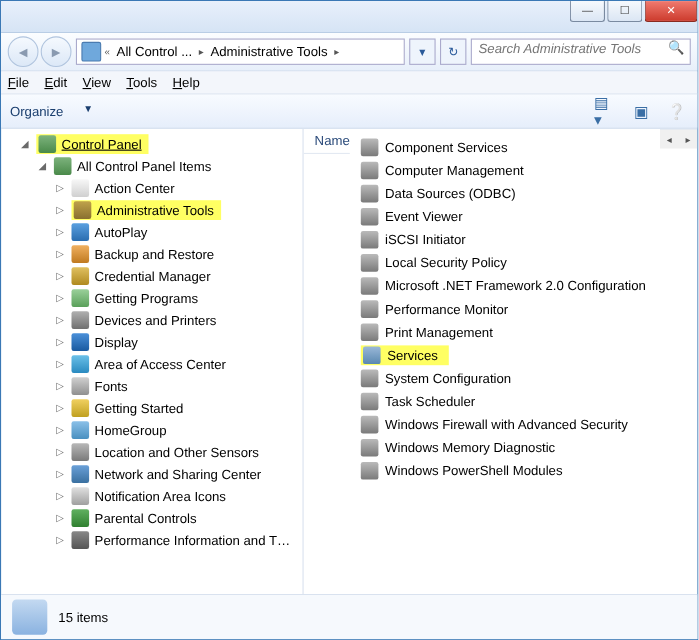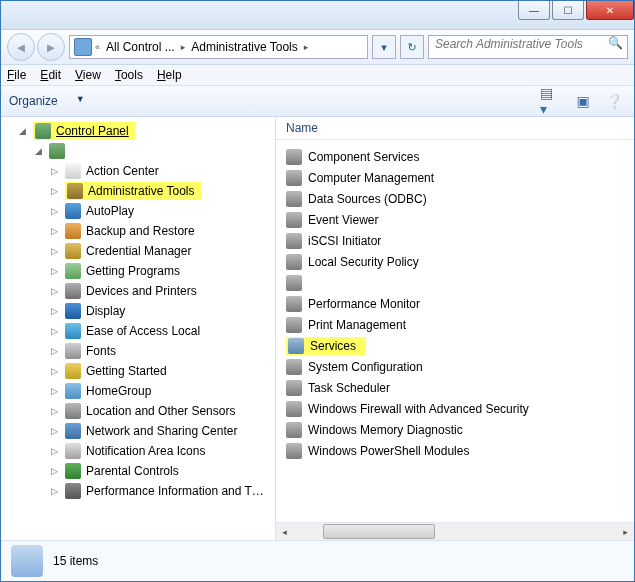--- a/index.html
+++ b/index.html
@@ -24,21 +24,21 @@
 .toolbar{height:30px;background:linear-gradient(#f8fbff,#e6eefb);border-bottom:1px solid #c9d8ec;display:flex;align-items:center;padding:0 8px;justify-content:space-between}
 .organize{color:#1a3e6e;display:flex;align-items:flex-start;gap:18px}
 .tool-right{display:flex;align-items:center;gap:10px}
 .tool-ico{width:22px;height:18px;display:flex;align-items:center;justify-content:center;color:#3a6ea5;font-size:14px}
 .content{flex:1;display:flex;overflow:hidden;border-bottom:1px solid #d9e2ef}
 .tree{width:272px;border-right:1px solid #d9e2ef;overflow-y:scroll;overflow-x:hidden;padding:4px 0 4px 2px;position:relative}
 .tree-row{display:flex;align-items:center;height:20px;gap:5px;white-space:nowrap;padding-right:4px}
 .tree-row .tw{width:11px;text-align:center;color:#6a6a6a;font-size:9px}
 .tree-row .ico{width:16px;height:16px;flex-shrink:0;border-radius:2px}
 .hl{background:#ffff63}
-.list{flex:1;display:flex;flex-direction:column;overflow:hidden}
+.list{flex:1;display:flex;flex-direction:row;overflow:hidden}
 .list-header{height:22px;border-bottom:1px solid #e3e9f2;display:flex;align-items:center;padding-left:10px;color:#2a4a7a}
 .list-body{flex:1;overflow:auto;padding:6px 0}
 .list-row{display:flex;align-items:center;height:21px;gap:6px;padding-left:10px}
 .list-row .ico{width:16px;height:16px;flex-shrink:0;border-radius:2px}
 .status{height:40px;background:#f6f9fd;display:flex;align-items:center;gap:10px;padding:0 10px}
 .status .bigico{width:32px;height:32px;background:linear-gradient(#c3d9f1,#8ab2e0);border-radius:4px}
 .hscroll{height:17px;border-top:1px solid #e3e9f2;display:flex;align-items:center;background:#f0f0f0}
 .hscroll .track{flex:1;height:15px;background:#f0f0f0;margin:0 17px;position:relative}
 .hscroll .thumb{position:absolute;left:30px;width:110px;height:13px;background:linear-gradient(#eaeaea,#cfcfcf);border:1px solid #aaa;border-radius:2px;top:0}
 .hscroll .arr{position:absolute;width:17px;height:15px;display:flex;align-items:center;justify-content:center;font-size:9px;color:#555}
@@ -123,20 +123,21 @@
         <div class="tree-row" style="padding-left: 14px;">
           <span class="tw">◢</span>
           <span class="hl" style="display: inline-flex; align-items: center; gap: 5px; padding: 1px 6px 1px 2px; text-decoration: underline;">
             <span class="ico i-cp hlwrap"></span>
             <span>Control Panel</span>
           </span>
         </div>
         <div class="tree-row" style="padding-left: 30px;">
           <span class="tw">◢</span>
           <span class="ico i-cp"></span>
+          <span>All Control Panel Items</span>
         </div>
         <div class="tree-row" style="padding-left: 46px;">
           <span class="tw">▷</span>
           <span class="ico i-flag"></span>
           <span>Action Center</span>
         </div>
         <div class="tree-row" style="padding-left: 46px;">
           <span class="tw">▷</span>
           <span class="hl" style="display: inline-flex; align-items: center; gap: 5px; padding: 1px 6px 1px 2px;">
             <span class="ico i-tools hlwrap"></span>
@@ -169,21 +170,21 @@
           <span>Devices and Printers</span>
         </div>
         <div class="tree-row" style="padding-left: 46px;">
           <span class="tw">▷</span>
           <span class="ico i-disp"></span>
           <span>Display</span>
         </div>
         <div class="tree-row" style="padding-left: 46px;">
           <span class="tw">▷</span>
           <span class="ico i-ease"></span>
-          <span>Ease of Access Local</span>
+          <span>Area of Access Center</span>
         </div>
         <div class="tree-row" style="padding-left: 46px;">
           <span class="tw">▷</span>
           <span class="ico i-font"></span>
           <span>Fonts</span>
         </div>
         <div class="tree-row" style="padding-left: 46px;">
           <span class="tw">▷</span>
           <span class="ico i-start"></span>
           <span>Getting Started</span>
@@ -241,20 +242,21 @@
           <div class="list-row">
             <span class="ico i-gear"></span>
             <span>iSCSI Initiator</span>
           </div>
           <div class="list-row">
             <span class="ico i-gear"></span>
             <span>Local Security Policy</span>
           </div>
           <div class="list-row">
             <span class="ico i-gear"></span>
+            <span>Microsoft .NET Framework 2.0 Configuration</span>
           </div>
           <div class="list-row">
             <span class="ico i-gear"></span>
             <span>Performance Monitor</span>
           </div>
           <div class="list-row">
             <span class="ico i-gear"></span>
             <span>Print Management</span>
           </div>
           <div class="list-row">

